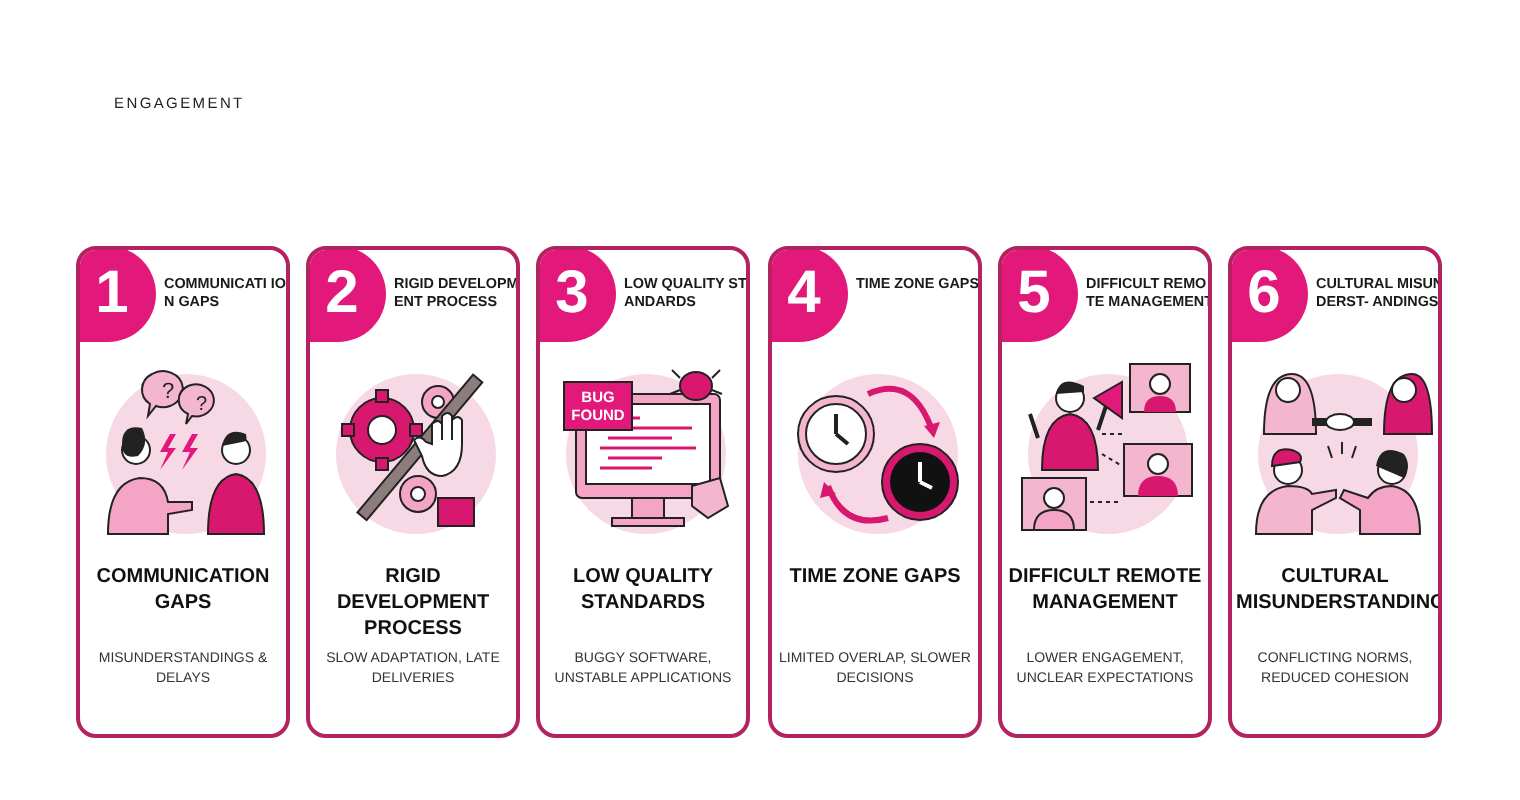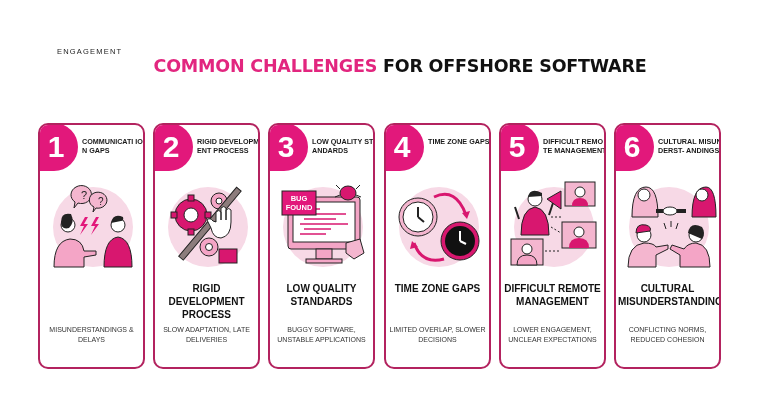--- a/index.html
+++ b/index.html
@@ -47,21 +47,20 @@
   }
 </style>
 </head>
 <body>
 
 <div class="logo">
   <div class="logo-sub">ENGAGEMENT</div>
 </div>
 
 <div class="title">
-  <div><span class="accent">COMMON CHALLENGES</span><span> FOR OFFSHORE SOFTWARE</span></div>
 </div>
 
 <div class="cards">
 
   <div class="card" style="left:0">
     <div class="badge">1</div>
     <div class="head-label">COMMUNICATI ION GAPS</div>
     <svg class="illus" viewBox="0 0 95 95">
       <circle cx="47" cy="50" r="40" fill="#f7d9e6"></circle>
       <path d="M30 10 a10 9 0 1 1 2 16 l-4 5 1-6 a10 9 0 0 1 1-15z" fill="#f4b6cf" stroke="#222" stroke-width="1"></path>
@@ -70,20 +69,21 @@
       <text x="52" y="28" font-size="10" font-family="Liberation Sans, sans-serif" fill="#222">?</text>
       <path d="M39 40 l-5 9 h4 l-4 9 8-11 h-4 l4-7z" fill="#e2187b"></path>
       <path d="M50 40 l-5 9 h4 l-4 9 8-11 h-4 l4-7z" fill="#e2187b"></path>
       <circle cx="22" cy="48" r="7" fill="#fff" stroke="#222"></circle>
       <path d="M15 45 q0-10 10-8 q4 8-2 14 q-8 2-8-6z" fill="#222"></path>
       <path d="M8 90 q0-26 16-28 q12 0 14 12 l12 0 0 4 -12 2 0 10z" fill="#f4a5c6" stroke="#222" stroke-width="1"></path>
       <circle cx="72" cy="48" r="7" fill="#fff" stroke="#222"></circle>
       <path d="M65 46 q2-10 12-6 q1 4-2 4z" fill="#222"></path>
       <path d="M58 90 q0-28 14-30 q14 2 14 30z" fill="#d8176f" stroke="#222" stroke-width="1"></path>
     </svg>
+    <div class="main-label">COMMUNICATION GAPS</div>
     <div class="sub-label">MISUNDERSTANDINGS &amp; DELAYS</div>
   </div>
 
   <div class="card" style="left:115px">
     <div class="badge">2</div>
     <div class="head-label">RIGID DEVELOPMENT PROCESS</div>
     <svg class="illus" viewBox="0 0 95 95">
       <circle cx="47" cy="50" r="40" fill="#f7d9e6"></circle>
       <g fill="#d8176f" stroke="#222" stroke-width="1">
         <circle cx="30" cy="38" r="16"></circle>

